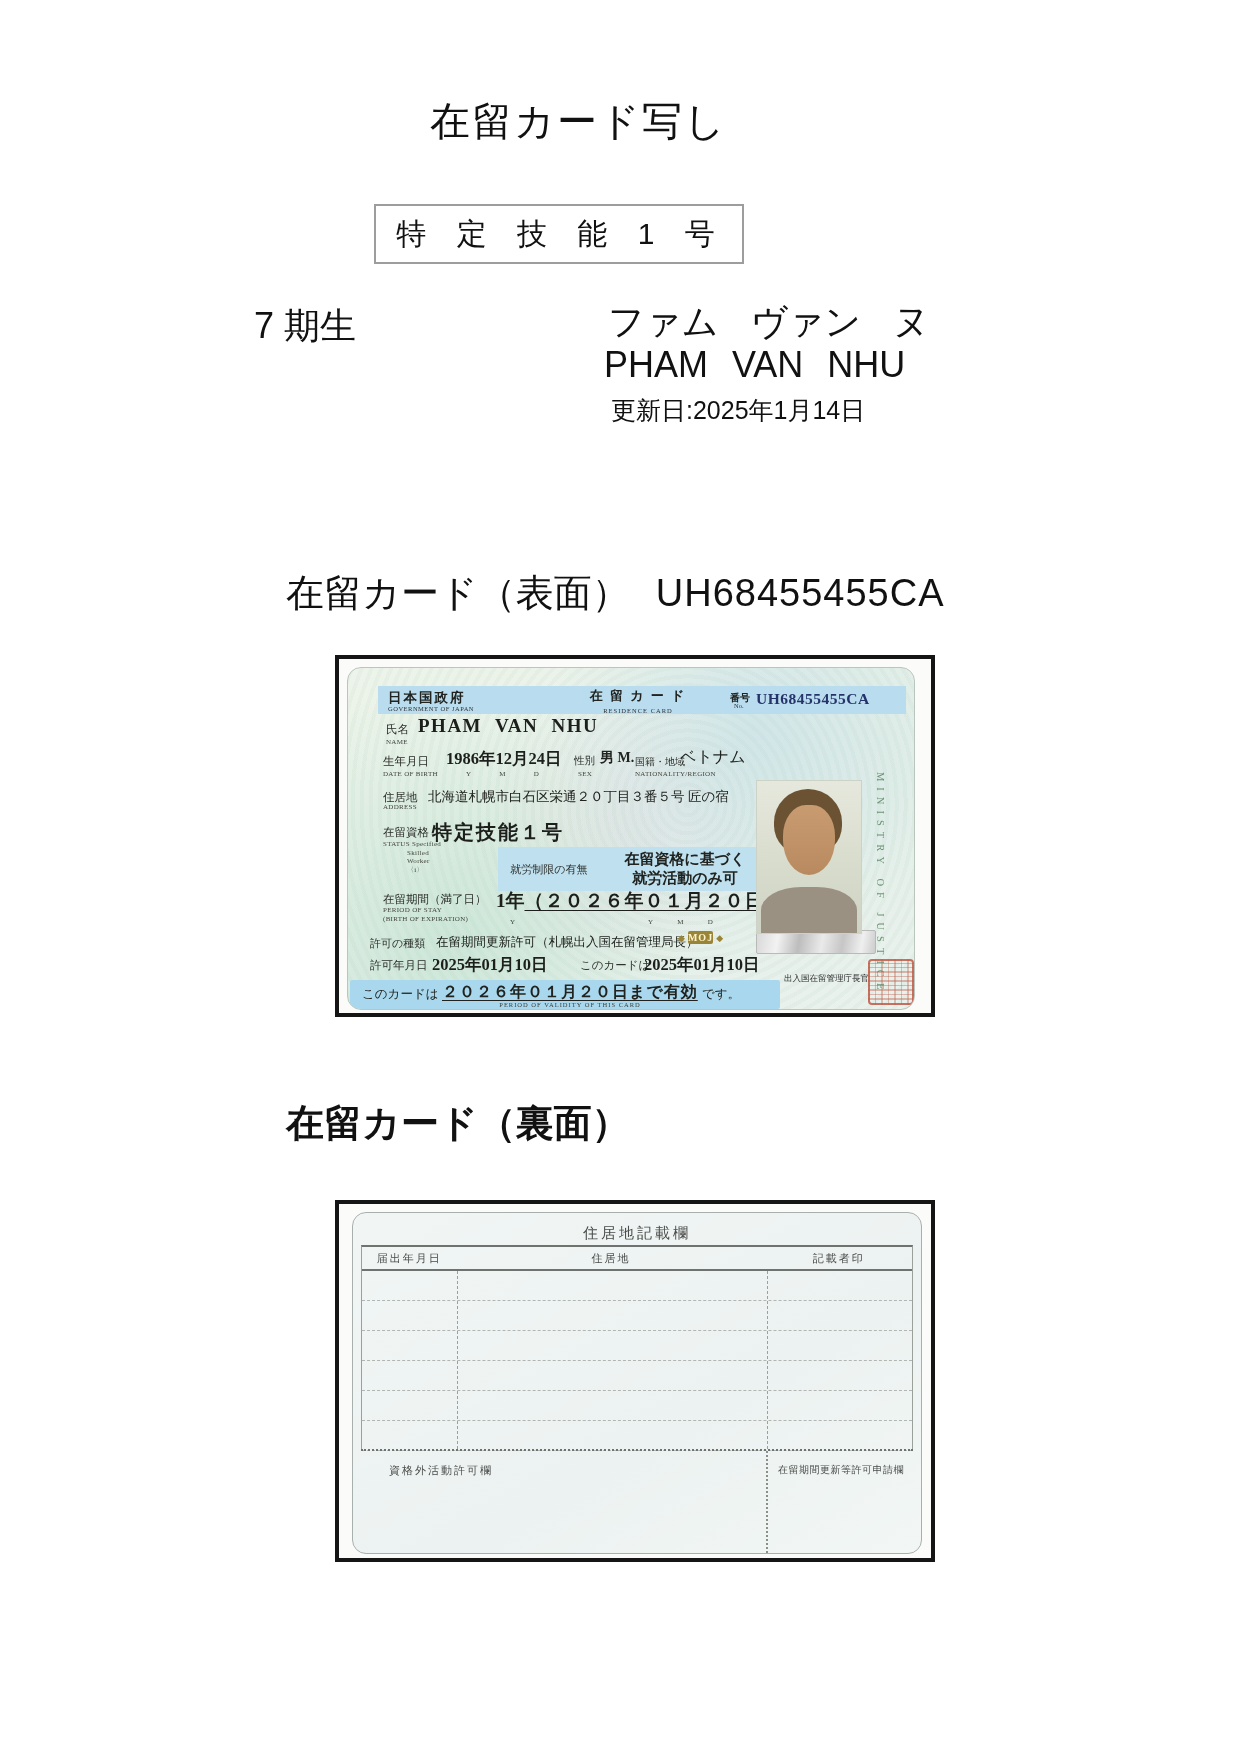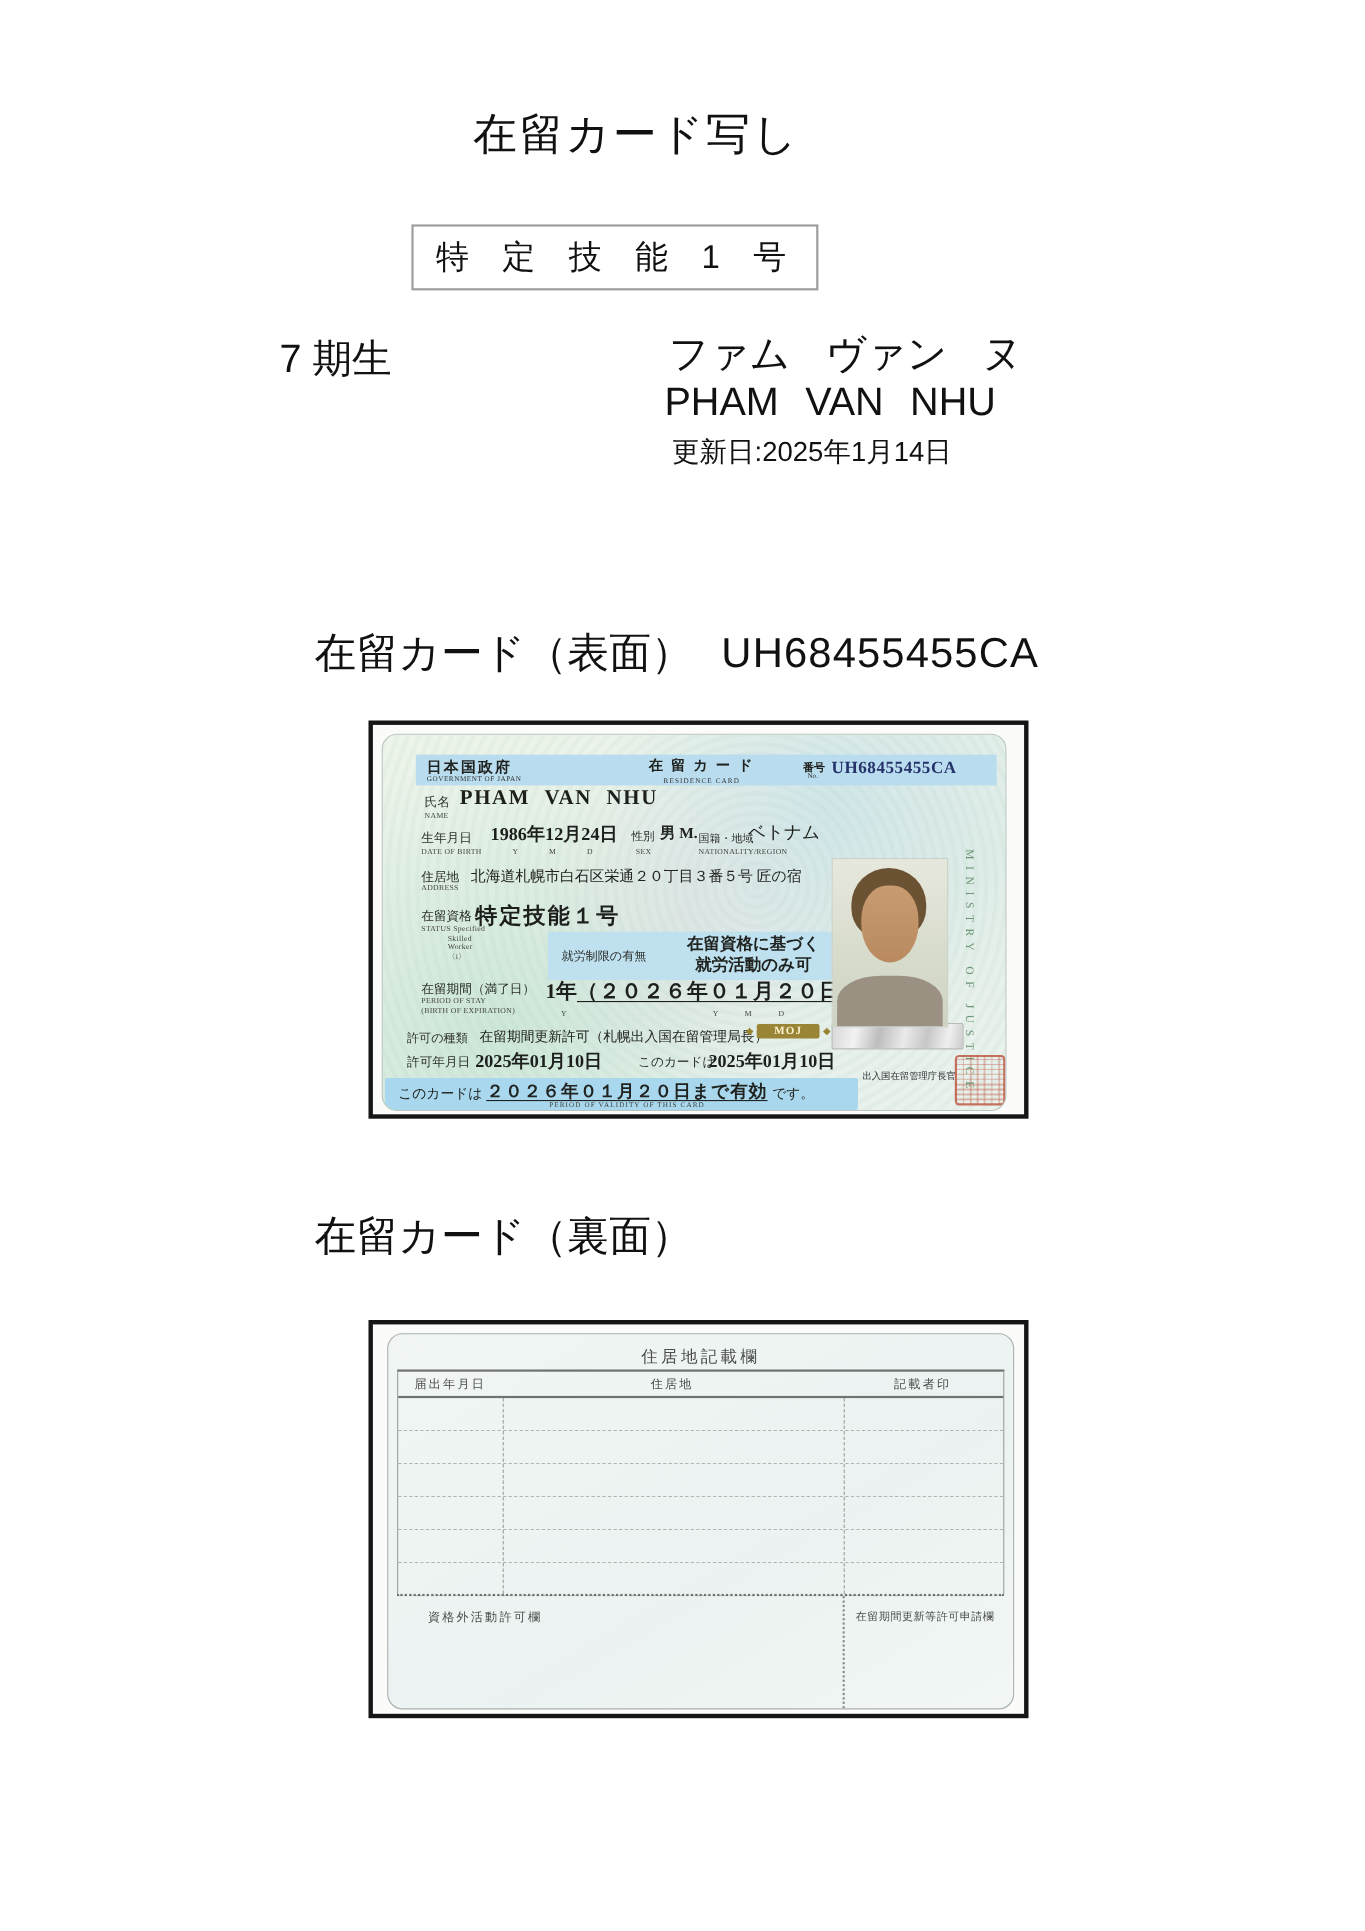--- a/index.html
+++ b/index.html
@@ -11,21 +11,21 @@
   .doc-title{left:430px;top:94px;font-size:40px;font-weight:500;letter-spacing:2px;}
   .badge-box{left:374px;top:204px;width:366px;height:56px;border:2px solid #9d9d9d;
              display:flex;align-items:center;justify-content:center;}
   .badge-text{font-size:30px;font-weight:500;letter-spacing:7px;word-spacing:8px;}
   .cohort{left:254px;top:302px;font-size:36px;}
   .name-kana{left:608px;top:298px;font-size:36px;word-spacing:22px;}
   .name-roman{left:604px;top:344px;font-size:36px;word-spacing:14px;}
   .update-date{left:611px;top:394px;font-size:25px;}
   .front-heading{left:286px;top:568px;font-size:38px;font-weight:500;}
   .front-heading .num{margin-left:26px;letter-spacing:1px;}
-  .back-heading{left:286px;top:1098px;font-size:38px;font-weight:400;}
+  .back-heading{left:286px;top:1098px;font-size:38px;font-weight:700;}
 
   
   .card-box{border:4px solid #151515;background:#fbfbfa;box-sizing:border-box;}
   .front-box{left:335px;top:655px;width:600px;height:362px;}
   .back-box{left:335px;top:1200px;width:600px;height:362px;}
 
   
   .fcard{left:8px;top:8px;width:566px;height:341px;border-radius:14px;border:1px solid #b9c6bd;
     overflow:hidden;font-family:"Liberation Serif","DejaVu Serif",serif;color:#20231f;
     background:
@@ -75,21 +75,21 @@
   .fc-period-en2{left:35px;top:247px;}
   .fc-period{left:148px;top:220px;font-size:19px;}
   .fc-period .udate{text-decoration:underline;text-underline-offset:3px;letter-spacing:1px;}
   .fc-period-suby{left:162px;top:250px;}
   .fc-period-ymd{left:300px;top:250px;word-spacing:22px;}
   .fc-permit-label{left:22px;top:268px;font-size:11px;}
   .fc-permit{left:88px;top:266px;font-size:12.5px;}
   .moj-badge{left:330px;top:263px;display:flex;align-items:center;gap:3px;}
   .moj-d{color:#9a8435;font-size:9px;}
   .moj-core{background:#9a8435;color:#fbf3cf;font-size:10px;font-weight:bold;letter-spacing:1px;
-            padding:1px 16px;border-radius:2px;}
+            padding:1px 0;border-radius:2px;}
   .fc-pdate-label{left:22px;top:290px;}
   .fc-pdate{left:84px;top:286px;font-size:16.5px;}
   .fc-idate-label{left:232px;top:290px;}
   .fc-idate{left:296px;top:286px;font-size:16.5px;}
   .fc-validbar{left:2px;top:312px;width:430px;height:29px;background:#a9d8ee;border-radius:2px;}
   .fc-valid-prefix{left:12px;top:6px;font-size:12.5px;}
   .fc-valid-date{left:92px;top:2px;font-size:16px;font-weight:bold;letter-spacing:1px;
                  text-decoration:underline;text-underline-offset:3px;}
   .fc-valid-suffix{left:352px;top:6px;font-size:12.5px;}
   .fc-valid-en{left:90px;top:21px;width:260px;text-align:center;font-size:6.5px;color:#3a3d38;letter-spacing:1px;}

